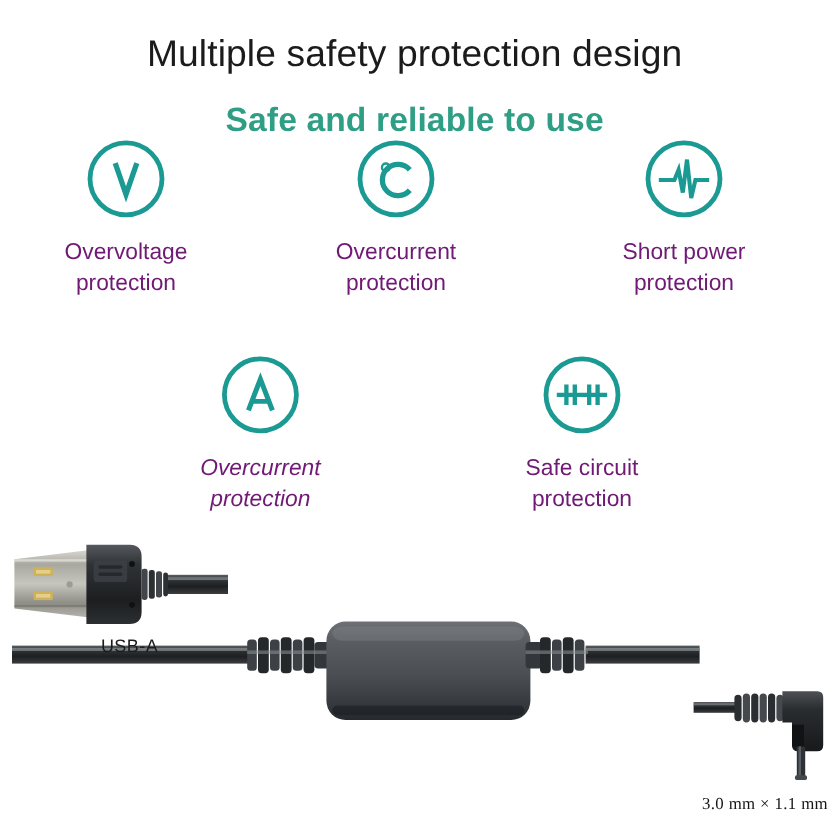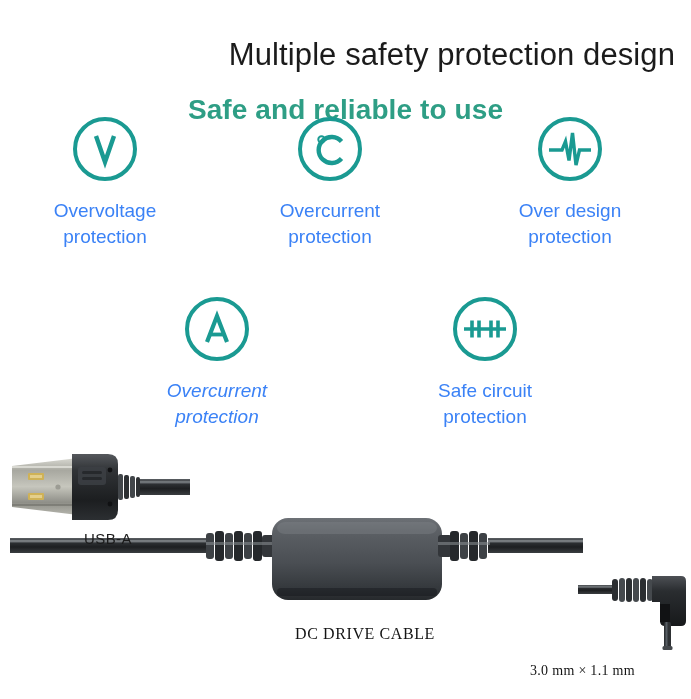--- a/index.html
+++ b/index.html
@@ -20,28 +20,27 @@
 
   
   .heading-block {
     position: absolute;
     left: 0;
     top: 0;
     width: 691px;
     text-align: center;
   }
   .title-main {
-    margin: 16px;
+    margin: 6px;
     padding-top: 20px;
     font-size: 31px;
     font-weight: 400;
     line-height: 38px;
     color: #1b1b1b;
     letter-spacing: 0.1px;
-    text-align: right;
   }
   .title-sub {
     margin: 16px;
     padding-top: 3px;
     font-size: 28px;
     font-weight: 700;
     line-height: 34px;
     color: #2e9e85;
     letter-spacing: 0.1px;
   }
@@ -57,21 +56,21 @@
     height: 72px;
     margin: 0 auto;
     display: block;
   }
   .feature .f-label {
     margin: 0;
     padding-top: 13px;
     font-size: 19px;
     line-height: 26px;
     font-weight: 400;
-    color: #3b82f6;
+    color: #701a75;
     white-space: pre-line;
   }
 
   
   #feat-overvoltage { left: 5px;   top: 113px; }
   #feat-overheating { left: 230px; top: 113px; }
   #feat-overpower   { left: 470px; top: 113px; }
   
   #feat-overcurrent { left: 117px; top: 293px; font-style: italic; }
   #feat-shortcircuit{ left: 385px; top: 293px; }
@@ -108,21 +107,21 @@
     line-height: 20px;
     color: #141414;
     font-family: "Liberation Serif", serif;
     letter-spacing: 0.6px;
   }
   .cap-size {
     position: absolute;
     left: 530px;
     top: 216px;
     width: 160px;
-    text-align: left;
+    text-align: right;
     font-size: 14px;
     line-height: 18px;
     color: #141414;
     font-family: "Liberation Serif", serif;
     letter-spacing: 0.3px;
   }
 </style>
 </head>
 <body>
 
@@ -150,21 +149,21 @@
     </svg>
     <p class="f-label">Overcurrent
 protection</p>
   </div>
 
   <div class="feature" id="feat-overpower">
     <svg class="badge" viewBox="0 0 72 72">
       <circle cx="36" cy="36" r="30" fill="none" stroke="#1a9a92" stroke-width="4"></circle>
       <path d="M15 37 L28 37 L31.5 28.5 L35 47.5 L38.5 20 L42 52 L45.5 37 L57 37" fill="none" stroke="#1a9a92" stroke-width="3.4" stroke-linejoin="miter" stroke-linecap="butt"></path>
     </svg>
-    <p class="f-label">Over design
+    <p class="f-label">Short power
 protection</p>
   </div>
 
   <div class="feature" id="feat-overcurrent">
     <svg class="badge" viewBox="0 0 72 72">
       <circle cx="36" cy="36" r="30" fill="none" stroke="#1a9a92" stroke-width="4"></circle>
       <path d="M26 49 L36 23 L46 49" fill="none" stroke="#1a9a92" stroke-width="4.2" stroke-linecap="butt" stroke-linejoin="miter"></path>
       <path d="M30 41.5 L42 41.5" fill="none" stroke="#1a9a92" stroke-width="3.8"></path>
     </svg>
     <p class="f-label">Overcurrent
@@ -296,17 +295,16 @@
                  L665 180 Q660 180 660 175 L660 156 L652 156 Z" fill="url(#gPlug)"></path>
         <path d="M660 158 L660 176 L670 176 L670 158 Z" fill="#111214"></path>
 
         <rect x="664" y="176" width="7" height="27" rx="1.5" fill="#2e3134"></rect>
         <rect x="665.5" y="176" width="2" height="27" fill="#636a70" opacity="0.8"></rect>
         <rect x="662.5" y="200" width="10" height="4" rx="1.5" fill="#44484c"></rect>
       </g>
     </svg>
 
     <div class="cap-usb">USB-A</div>
-    <div class="cap-dc">DC DRIVE CABLE</div>
     <div class="cap-size">3.0 mm × 1.1 mm</div>
   </div>
 
 </div>
 
 </body></html>

